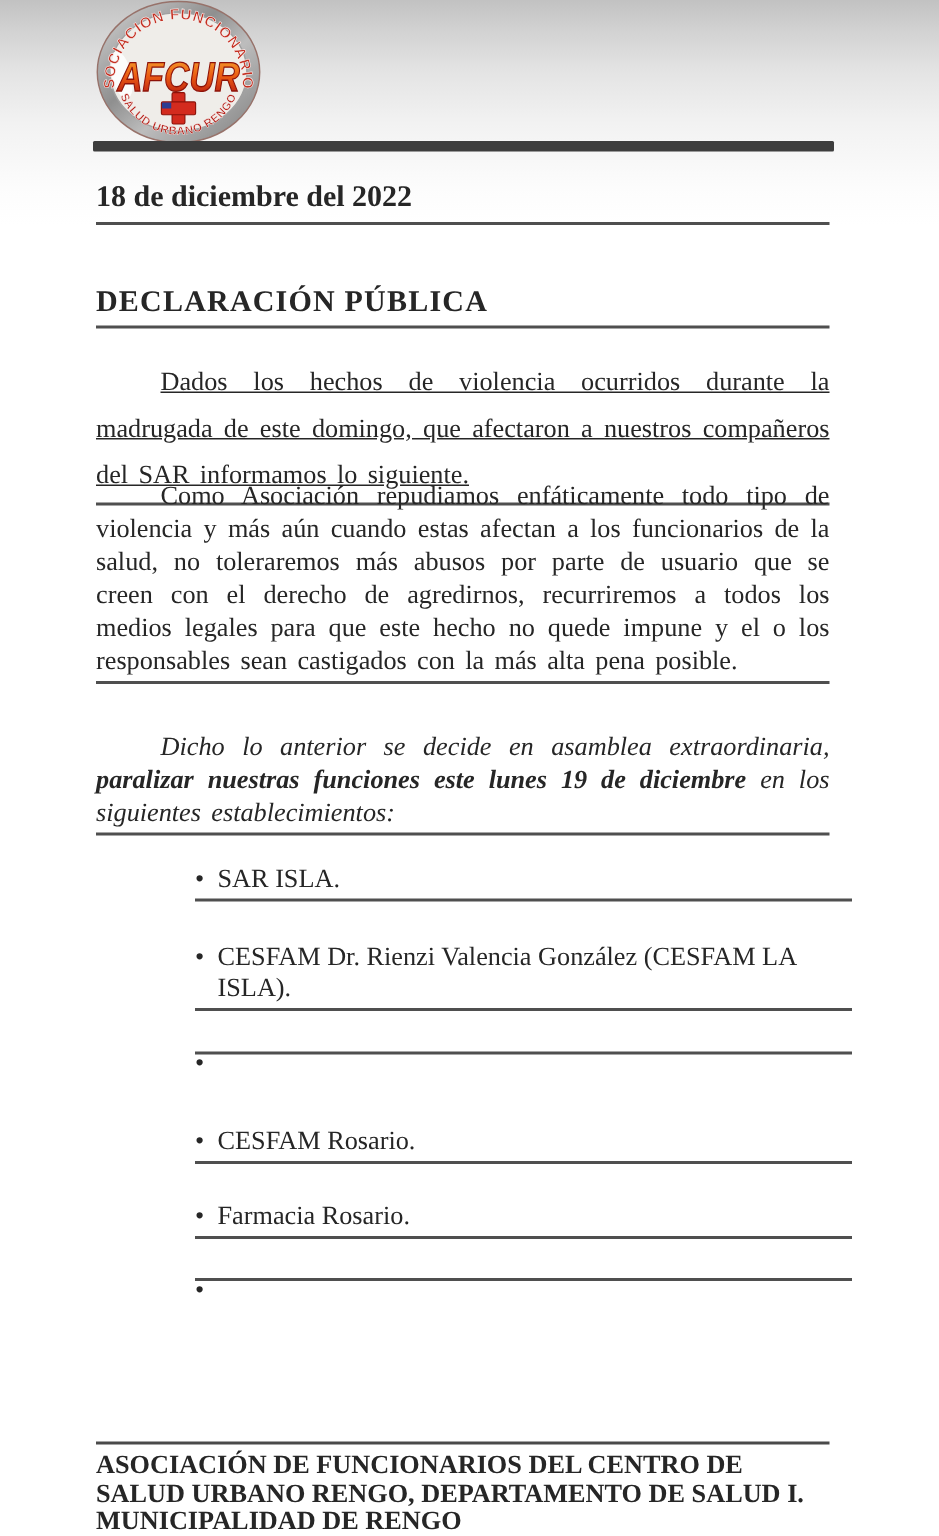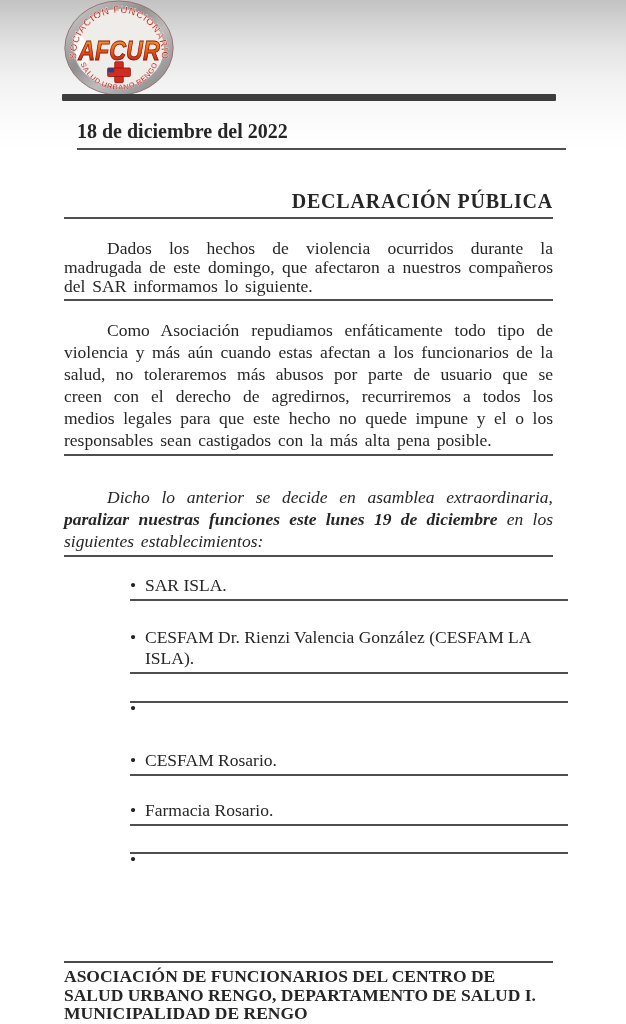--- a/index.html
+++ b/index.html
@@ -54,45 +54,44 @@
     background: #3d3d3d;
     border-radius: 1px;
   }
   .date {
     position: absolute;
     left: 64px; top: 119px;
     width: 489px;
     font-size: 20px; font-weight: bold; line-height: 24px;
     padding-bottom: 5px;
     border-bottom: 2px solid #4f4f4f;
-    margin-left: 13px;
   }
   .title {
     position: absolute;
     left: 64px; top: 189px;
     width: 489px;
-    text-align: right;
+    text-align: left;
     font-size: 20px; font-weight: bold; line-height: 24px;
     letter-spacing: 0.8px;
     padding-bottom: 4px;
     border-bottom: 2px solid #4f4f4f;
   }
   .para {
     position: absolute;
     left: 64px;
     width: 489px;
     margin: 0;
     font-size: 17.5px;
     text-align: justify;
     text-indent: 43px;
     word-spacing: 2.5px;
     padding-bottom: 3px;
     border-bottom: 2px solid #4f4f4f;
   }
-  .p1 { top: 239px; line-height: 19px; }
+  .p1 { top: 239px; line-height: 31px; text-decoration: underline; }
   .p2 { top: 319px; line-height: 22px; }
   .p3 { top: 486px; line-height: 22px; font-style: italic; }
   .li {
     position: absolute;
     left: 130px;
     width: 423px;
     font-size: 17.5px;
     line-height: 21px;
     padding-left: 15px;
     padding-bottom: 3px;

